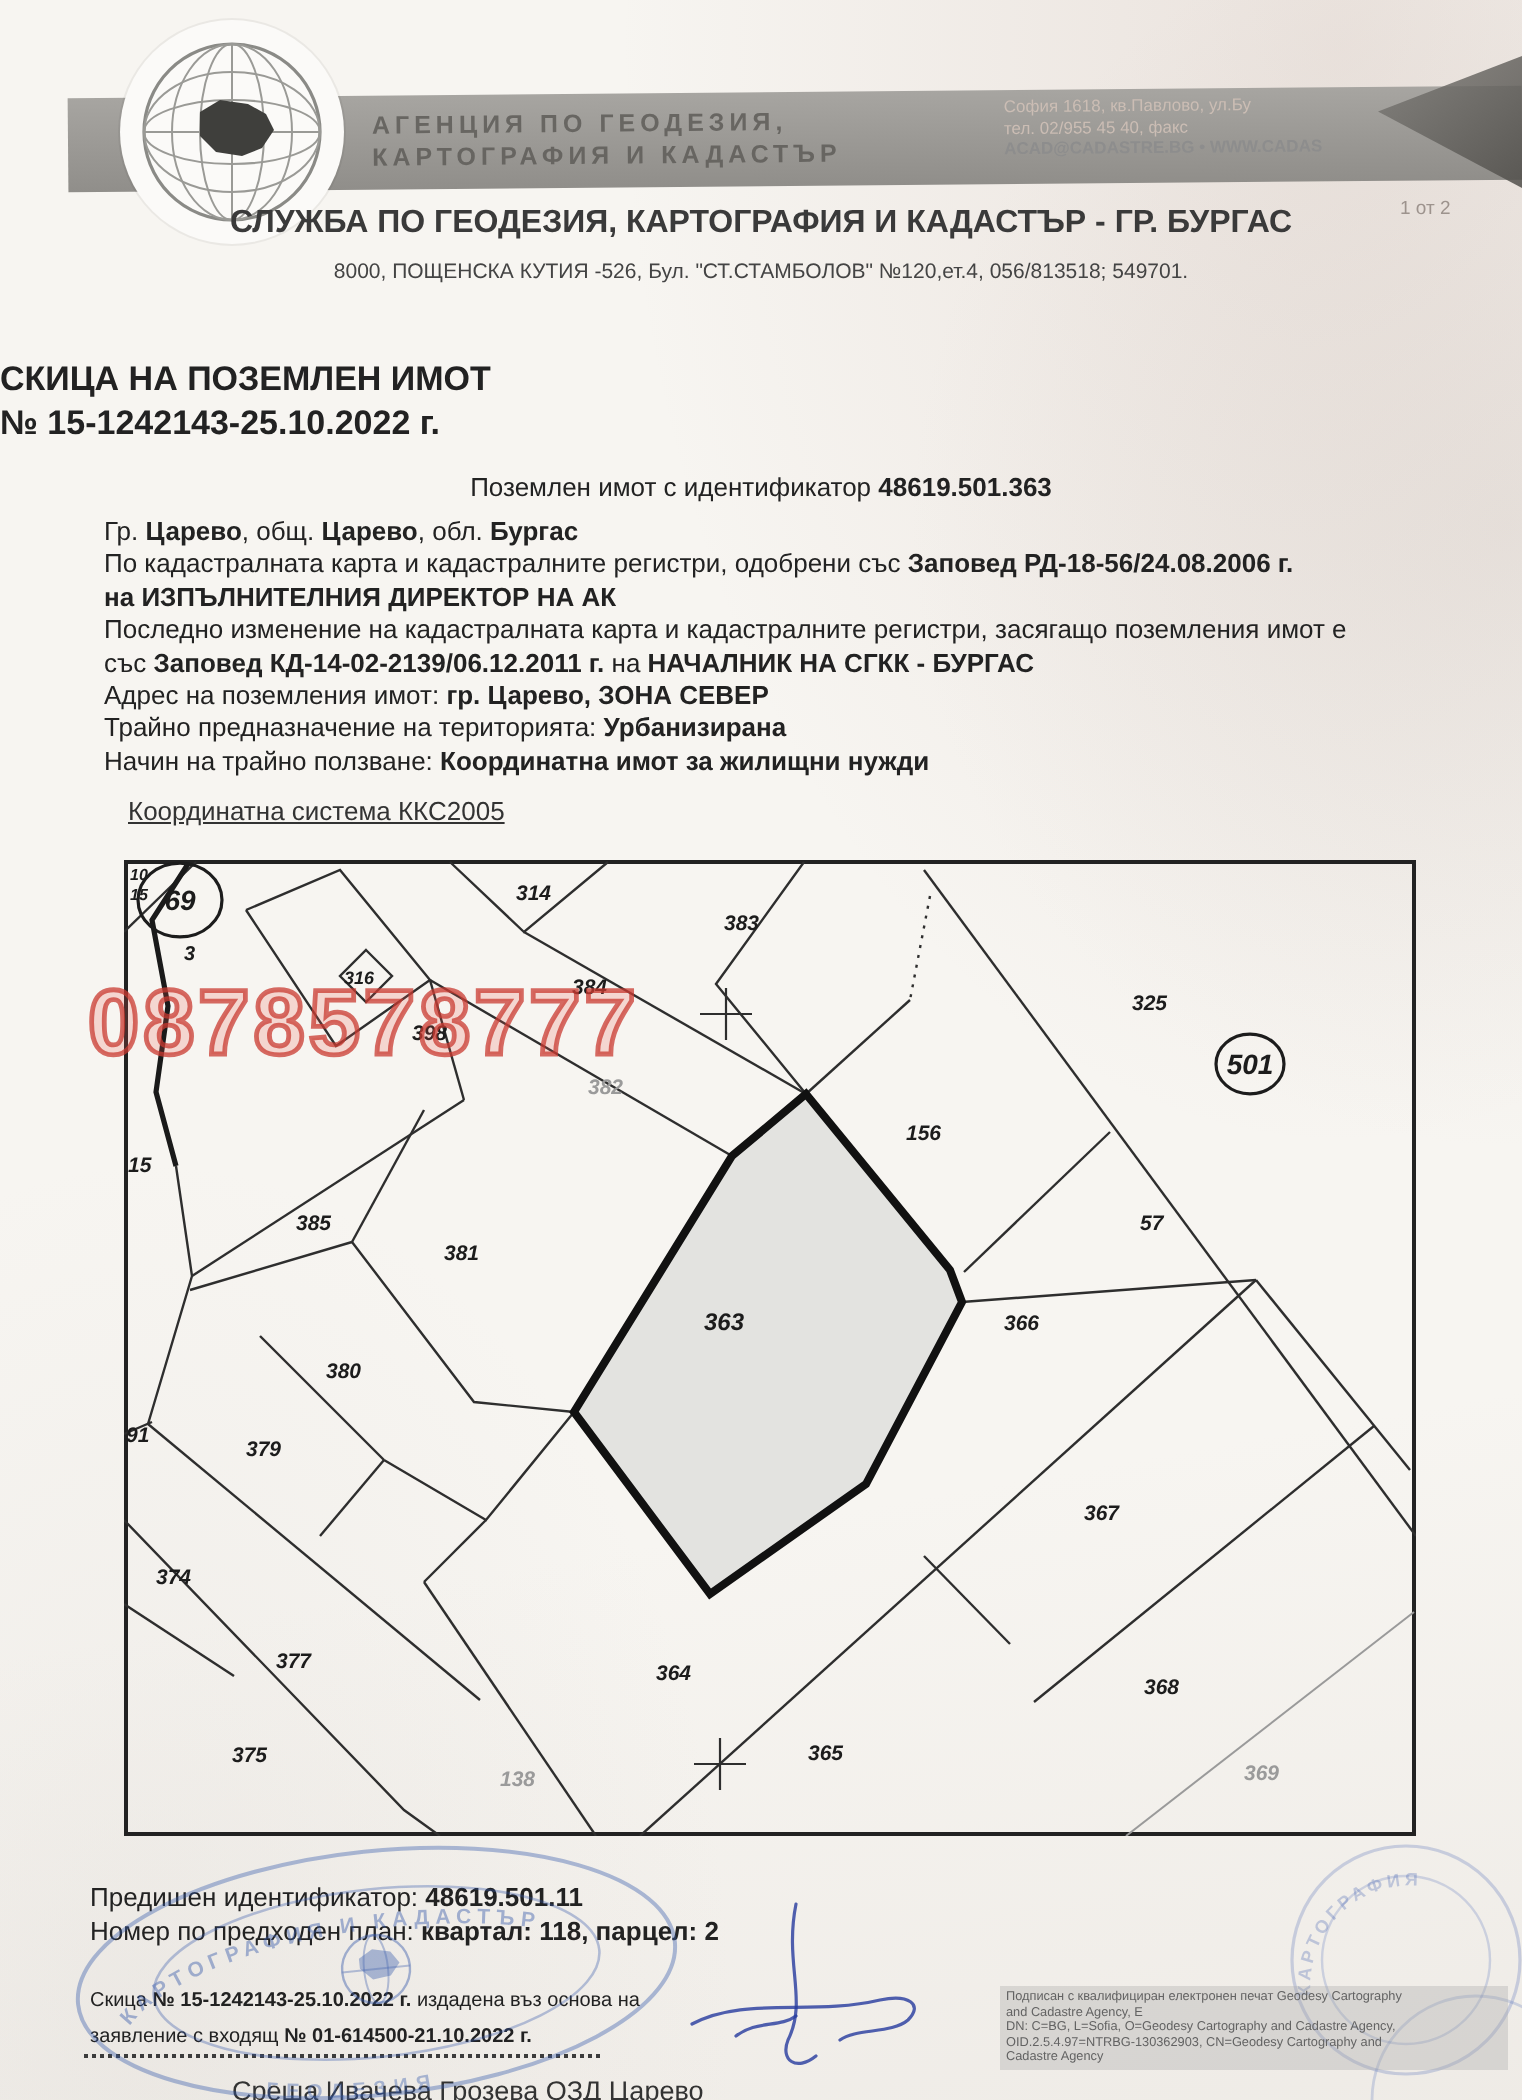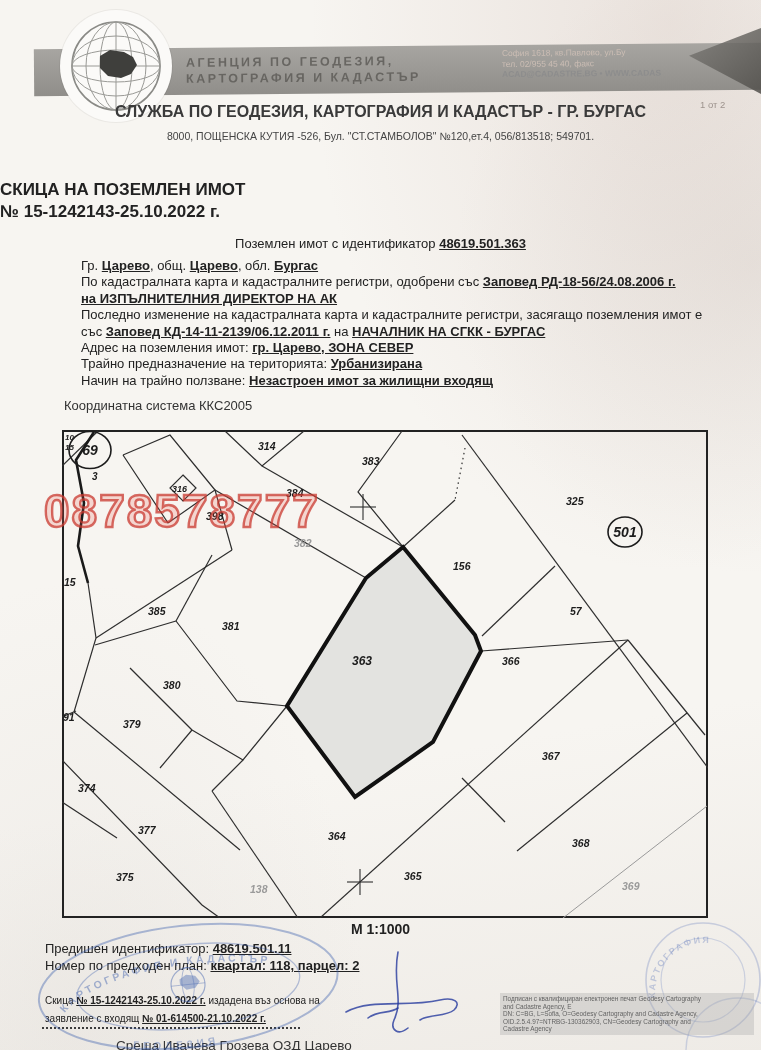--- a/index.html
+++ b/index.html
@@ -24,36 +24,36 @@
   .corner-wedge{right:0;top:28px;width:72px;height:66px;opacity:.85;
     background:linear-gradient(135deg,#7d7b77,#504e4a);
     clip-path:polygon(0 42%,100% 0,100% 100%);}
   .logo{left:60px;top:10px;width:112px;height:112px;border-radius:50%;
     background:#fbfaf8;box-shadow:0 0 0 1px rgba(0,0,0,.05);}
   .pageno{left:700px;top:99px;font-size:9.5px;color:#9d938d;}
   .office-title{left:0;top:103px;width:100%;text-align:center;font-size:16px;font-weight:600;color:#3a3a3a;}
   .office-addr{left:0;top:129px;width:100%;text-align:center;font-size:10.5px;line-height:14px;color:#444;}
   .doc-title{left:0;top:179px;width:100%;text-align:left;font-size:17px;font-weight:700;line-height:22px;color:#222;}
   .ident{left:0;top:236px;width:100%;text-align:center;font-size:13px;color:#222;}
-  .info{left:52px;top:258px;width:665px;font-size:13px;line-height:16.4px;color:#222;margin-left:29px;}
-  .coordsys{left:64px;top:398px;font-size:13px;color:#333;}
+  .info{left:52px;top:258px;width:665px;font-size:13px;line-height:16.4px;color:#222;}
+  .coordsys{left:64px;top:398px;font-size:13px;color:#333;text-decoration:underline;}
   .mapwrap{left:62px;top:430px;width:534px;height:488px;}
   .watermark{left:44px;top:484px;font-size:46px;font-weight:700;letter-spacing:2px;
     color:rgba(233,92,80,.20);-webkit-text-stroke:2.4px rgba(202,58,48,.75);z-index:5;}
   .scale{left:0;top:921px;width:100%;text-align:center;font-size:14px;font-weight:700;color:#222;}
   .footer1{left:45px;top:940px;font-size:13px;line-height:17px;color:#222;}
   .footer2{left:45px;top:992px;font-size:10px;line-height:18px;color:#222;}
   .dotline{left:42px;top:1026px;width:258px;border-bottom:2px dotted #3c3c3c;height:1px;}
   .signer{left:116px;top:1038px;font-size:13.5px;color:#333;}
   .sigblock{left:500px;top:993px;width:248px;background:rgba(168,168,168,.35);
     font-size:6.4px;line-height:7.6px;color:#636363;padding:2px 3px;}
   .stamp-left{left:28px;top:918px;width:330px;height:132px;opacity:.85;}
   .stamp-right{left:598px;top:922px;width:163px;height:128px;}
   .signature{left:328px;top:948px;width:150px;height:100px;z-index:6;}
-  b{font-weight:700;text-decoration:underline;}
+  b{font-weight:700;}
 </style>
 </head>
 <body>
 
 <div class="page">
 
   <div class="abs banner">
     <div class="abs agency-name">
       <div>АГЕНЦИЯ ПО ГЕОДЕЗИЯ,</div>
       <div>КАРТОГРАФИЯ И КАДАСТЪР</div>
@@ -91,24 +91,24 @@
     <div>№ 15-1242143-25.10.2022 г.</div>
   </div>
 
   <div class="abs ident">Поземлен имот с идентификатор <b>48619.501.363</b></div>
 
   <div class="abs info">
       <div>Гр. <b>Царево</b>, общ. <b>Царево</b>, обл. <b>Бургас</b></div>
       <div>По кадастралната карта и кадастралните регистри, одобрени със <b>Заповед РД-18-56/24.08.2006 г.</b></div>
       <div><b>на ИЗПЪЛНИТЕЛНИЯ ДИРЕКТОР НА АК</b></div>
       <div>Последно изменение на кадастралната карта и кадастралните регистри, засягащо поземления имот е</div>
-      <div>със <b>Заповед КД-14-11-2139/06.12.2011 г.</b> на <b>НАЧАЛНИК НА СГКК - БУРГАС</b></div>
+      <div>със <b>Заповед КД-14-02-2139/06.12.2011 г.</b> на <b>НАЧАЛНИК НА СГКК - БУРГАС</b></div>
       <div>Адрес на поземления имот: <b>гр. Царево, ЗОНА СЕВЕР</b></div>
       <div>Трайно предназначение на територията: <b>Урбанизирана</b></div>
-      <div>Начин на трайно ползване: <b>Незастроен имот за жилищни входящ</b></div>
+      <div>Начин на трайно ползване: <b>Координатна имот за жилищни нужди</b></div>
     </div>
 
   <div class="abs coordsys">Координатна система ККС2005</div>
 
   <div class="abs mapwrap">
     <svg id="map-svg" width="646" height="488" viewBox="0 0 646 488">
       <rect x="1" y="1" width="644" height="486" fill="none" stroke="#222" stroke-width="2"></rect>
       <g stroke="#2e2e2e" stroke-width="1.2" fill="none">
         <polyline points="0,36 36,1"></polyline>
         <polyline points="163,1 200,36 242,1"></polyline>
@@ -184,21 +184,20 @@
           <ellipse cx="28" cy="20" rx="21" ry="18.48" fill="none" stroke="#1c1c1c" stroke-width="1.6"></ellipse>
           <text x="28" y="25" text-anchor="middle" font-size="14" font-weight="bold" font-style="italic" fill="#1c1c1c">69</text>
           <ellipse cx="563" cy="102" rx="17" ry="14.96" fill="none" stroke="#1c1c1c" stroke-width="1.6"></ellipse>
           <text x="563" y="107" text-anchor="middle" font-size="14" font-weight="bold" font-style="italic" fill="#1c1c1c">501</text>
         </g>
     </svg>
   </div>
 
   <div class="abs watermark">0878578777</div>
 
-  <div class="abs scale">М 1:1000</div>
 
   <div class="abs footer1">
     <div>Предишен идентификатор: <b>48619.501.11</b></div>
     <div>Номер по предходен план: <b>квартал: 118, парцел: 2</b></div>
   </div>
 
   <div class="abs footer2">
     <div>Скица <b>№ 15-1242143-25.10.2022 г.</b> издадена въз основа на</div>
     <div>заявление с входящ <b>№ 01-614500-21.10.2022 г.</b></div>
   </div>

